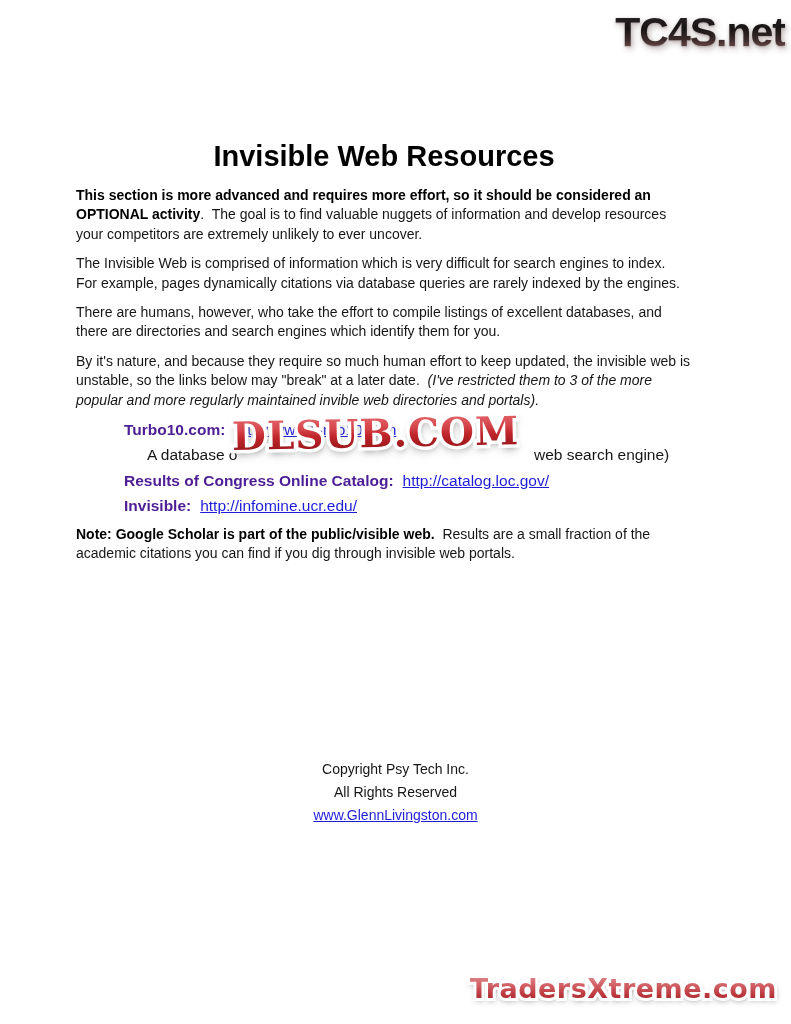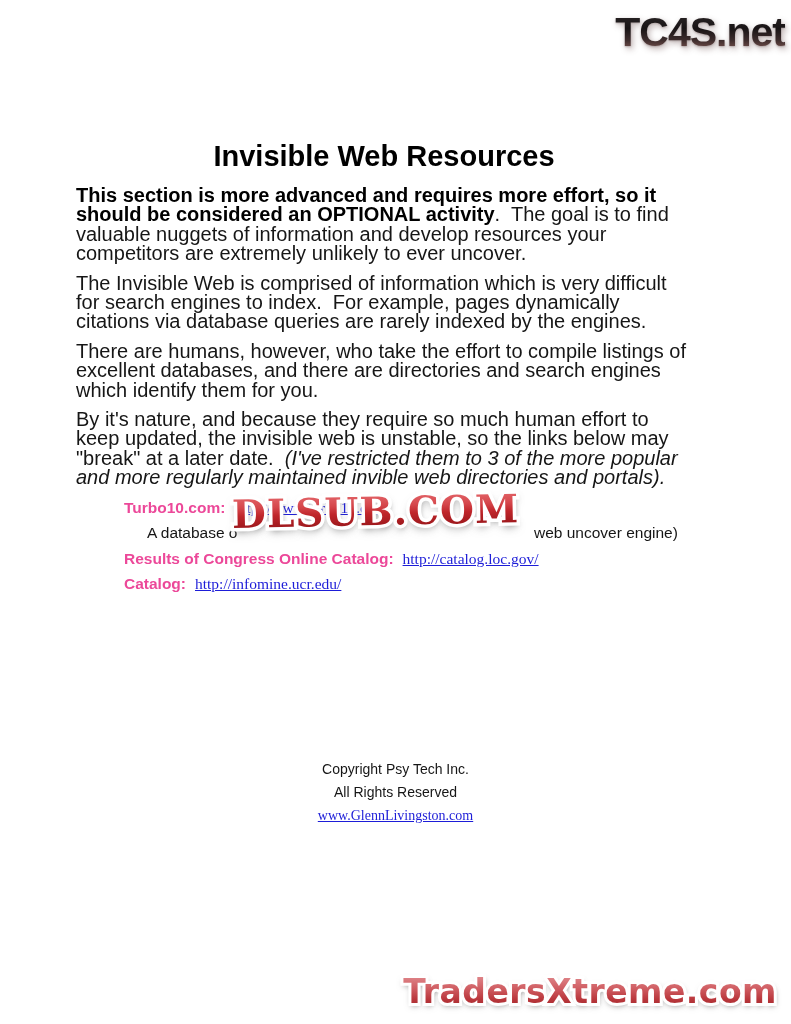--- a/index.html
+++ b/index.html
@@ -23,32 +23,32 @@
   @supports (-webkit-background-clip: text) {
     .tc4s .front {
       background:linear-gradient(180deg,#2c2728 0%, #181415 40%, #3c2c2c 68%, #8a5d58 100%);
       -webkit-background-clip:text; background-clip:text; color:transparent;
     }
   }
 
   
   .content { position:absolute; left:76px; top:96px; width:616px;margin-top:44px; }
   h1.title { margin:0 0 13px 0; font-size:29px; font-weight:bold; text-align:center; letter-spacing:0; color:#000; }
-  p.para { margin:0 0 10px 0; font-size:20px; line-height:19.4px; white-space:pre-wrap; color:#161616; }
+  p.para { margin:0 0 10px 0; font-size:14px; line-height:19.4px; white-space:pre-wrap; color:#161616; }
   p.para b { color:#000; }
   p.para i { font-style:italic; }
 
   .res-item { position:relative; }
   .res-label { padding-left:48px; margin:0 0 6px 0; font-size:15.5px; line-height:19.4px; }
-  .res-label b { color:#ec4899; }
+  .res-label b { color:#4c1d95; }
   .res-note { position:relative; padding-left:71px; margin:0 0 6px 0; font-size:15.5px; line-height:19.4px; white-space:pre-wrap; color:#161616; }
   .note-suffix { position:absolute; left:458px; top:0; white-space:nowrap; }
   .note-para { margin-top:9px !important; }
 
-  a.link { color:#1d1dd8; text-decoration:underline; cursor:pointer;font-family:Liberation Serif, serif; }
+  a.link { color:#1d1dd8; text-decoration:underline; cursor:pointer; }
   .res-label a.link { margin-left:9px; }
 
   
   .dlsub {
     position:absolute; left:156px; top:-6px; z-index:10;
     transform:rotate(-1.2deg);
     font-family:"DejaVu Serif", serif; font-weight:bold;
     font-size:39px; letter-spacing:1px;
     pointer-events:none;
   }
@@ -65,21 +65,21 @@
     }
   }
 
   
   .footer { position:absolute; left:0; right:0; top:761px; text-align:center; font-size:14px; line-height:16px; color:#161616; }
   .footer .fline { margin-bottom:7px; }
 
   
   .traders {
     position:absolute; right:14px; top:975px;
-    font-size:33px; font-weight:bold; letter-spacing:0.5px;
+    font-size:27px; font-weight:bold; letter-spacing:0.5px;
     font-family:"DejaVu Sans", sans-serif;
   }
   .traders .back {
     color:#ffffff; -webkit-text-stroke:6px #ffffff;
     text-shadow: 0 3px 6px rgba(120,120,120,.65), 2px 2px 4px rgba(130,130,130,.5),
                  -2px -2px 0 #fff, 2px -2px 0 #fff, -2px 2px 0 #fff, 2px 2px 0 #fff;
   }
   .traders .front { color:#c04045; }
   @supports (-webkit-background-clip: text) {
     .traders .front {
@@ -106,35 +106,36 @@
 
     <p class="para">The Invisible Web is comprised of information which is very difficult for search engines to index.  For example, pages dynamically citations via database queries are rarely indexed by the engines.</p>
 
     <p class="para">There are humans, however, who take the effort to compile listings of excellent databases, and there are directories and search engines which identify them for you.</p>
 
     <p class="para"><span>By it's nature, and because they require so much human effort to keep updated, the invisible web is unstable, so the links below may "break" at a later date.  </span><i>(I've restricted them to 3 of the more popular and more regularly maintained invible web directories and portals).</i></p>
 
 
     <div class="res-item">
       <div class="res-label"><b>Turbo10.com:</b><a class="link">http://www.turbo10.com</a></div>
-      <div class="res-note"><span>A database o</span><span class="note-suffix">web uncover engine)</span></div>
+      <div class="res-note"><span>A database o</span><span class="note-suffix">web search engine)</span></div>
       <div class="dlsub wm-stack">
         <span class="back">DLSUB.COM</span>
         <span class="front">DLSUB.COM</span>
       </div>
     </div>
 
     <div class="res-item">
       <div class="res-label"><b>Results of Congress Online Catalog:</b><a class="link">http://catalog.loc.gov/</a></div>
     </div>
 
     <div class="res-item">
-      <div class="res-label"><b>Catalog:</b><a class="link">http://infomine.ucr.edu/</a></div>
+      <div class="res-label"><b>Invisible:</b><a class="link">http://infomine.ucr.edu/</a></div>
     </div>
 
+    <p class="para note-para"><b>Note: Google Scholar is part of the public/visible web.</b><span>  Results are a small fraction of the academic citations you can find if you dig through invisible web portals.</span></p>
 
   </div>
 
   <div class="footer">
     <div class="fline">Copyright Psy Tech Inc.</div>
     <div class="fline">All Rights Reserved</div>
     <a class="link">www.GlennLivingston.com</a>
   </div>
 
   <div class="traders wm-stack">

